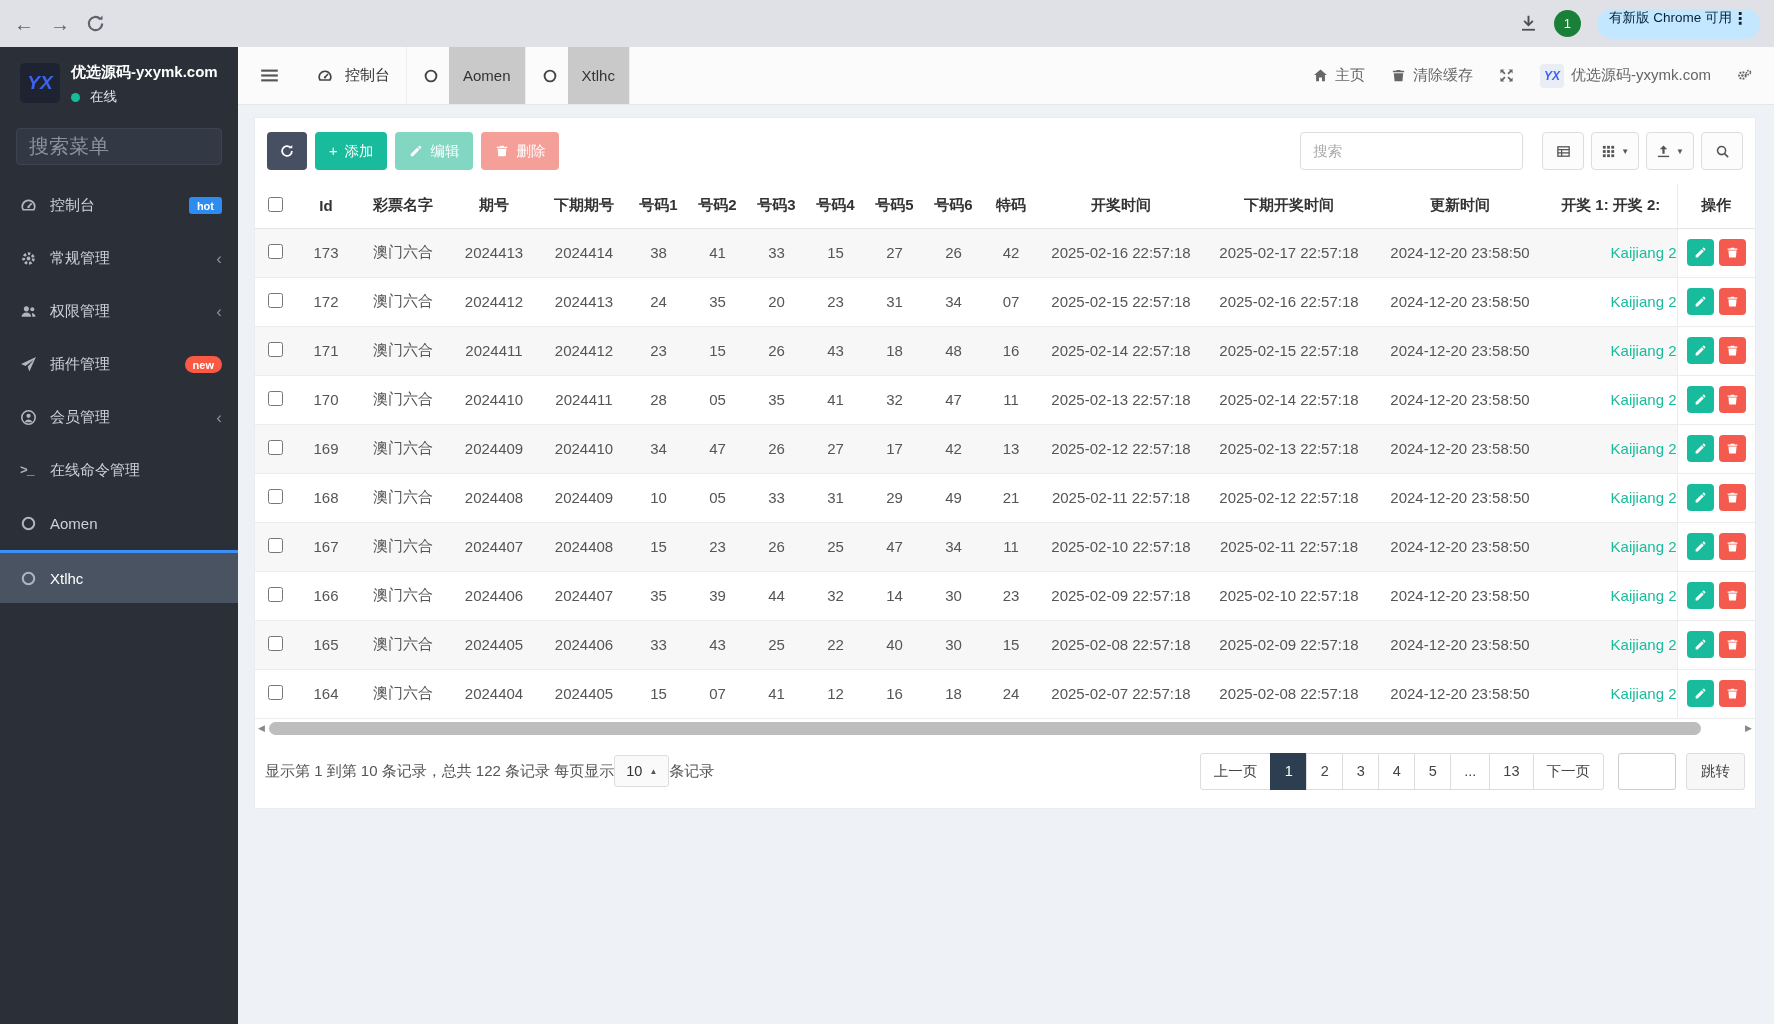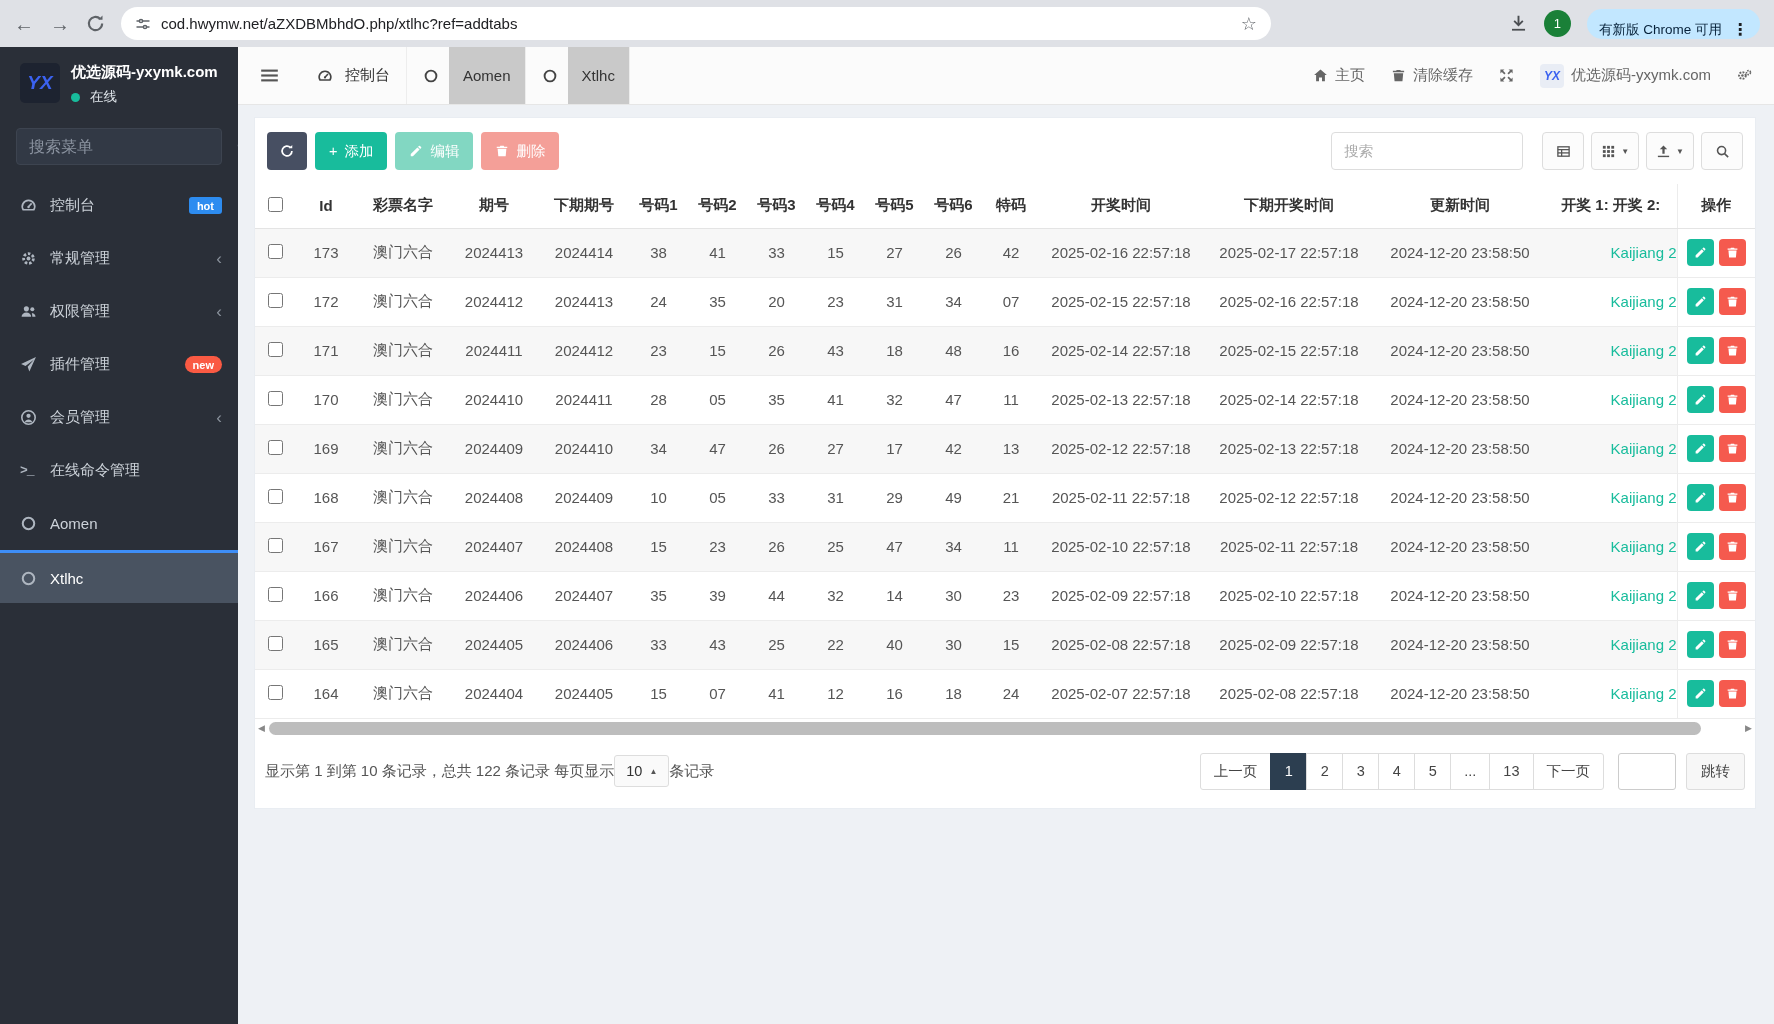--- a/index.html
+++ b/index.html
@@ -16,21 +16,21 @@
   .urlbar { flex:1; max-width:1150px; height:33px; background:#fff; border-radius:17px;
     display:flex; align-items:center; padding:0 14px; gap:10px; color:#202124; }
   .urlbar .tune { color:#5f6368; }
   .url-text { font-size:15px; flex:1; white-space:nowrap; overflow:hidden; }
   .star { color:#5f6368; font-size:18px; }
   .chrome-right { display:flex; align-items:center; gap:16px; margin-left:auto; }
   .dl { color:#4a4d51; }
   .avatar { width:27px; height:27px; border-radius:50%; background:#1a8038; color:#fff;
     font-size:13px; display:flex; align-items:center; justify-content:center; }
   .chip { background:#c2e7ff; color:#07223a; height:30px; border-radius:16px;
-    display:flex; align-items:flex-end; gap:10px; padding:0 12px; font-size:13.5px; }
+    display:flex; align-items:flex-start; padding:0 12px; font-size:13.5px; }
   .chip .dots { font-size:16px; color:#1d1f22; font-weight:bold; }
 
   
   .app { display:flex; height:977px; }
 
   
   .sidebar { width:238px; background:#2a2f38; color:#c6ccd4; flex-shrink:0;
     display:flex; flex-direction:column; }
   .side-title { height:58px; line-height:58px; text-align:center; color:#fff;
     font-size:21px; letter-spacing:1px; }
@@ -39,21 +39,21 @@
     display:flex; align-items:center; justify-content:center; flex-shrink:0;
     color:#3b62f0; font-weight:bold; font-style:italic; font-size:19px; }
   .user-meta { display:flex; flex-direction:column; gap:6px; }
   .user-name { color:#fff; font-weight:bold; font-size:15px; }
   .user-status { display:flex; align-items:center; gap:10px; font-size:13.5px; color:#dfe5ea; }
   .dot { width:9px; height:9px; border-radius:50%; background:#18bc9c; }
   .side-search { margin:12px 16px 14px; height:37px; background:#323945;
     border:1px solid #3d4450; border-radius:4px; display:flex; align-items:center;
     padding:0 12px; color:#8b93a0; }
   .side-search input { flex:1; background:transparent; border:none; outline:none;
-    color:#fef9c3; font-size:16px; font-family:inherit; }
+    color:#fef9c3; font-size:20px; font-family:inherit; }
   .side-search input::placeholder { color:#8b93a0; }
   .menu { flex:1; }
   .menu-item { height:53px; display:flex; align-items:center; padding:0 16px 0 20px;
     font-size:15px; color:#ccd2d9; cursor:pointer; position:relative; }
   .menu-item .mi-icon { width:30px; color:#aeb6c0; display:flex; }
   .menu-item .mi-icon svg { width:17px; height:17px; }
   .menu-item .mi-label { flex:1; }
   .menu-item.active { background:#49536180; background:#495361; color:#fff;
     border-top:3px solid #3e8ef7; }
   .badge { font-size:11px; color:#fff; border-radius:9px; padding:2.5px 8px; font-weight:bold; }
@@ -91,21 +91,21 @@
   .panel-toolbar { display:flex; align-items:center; gap:8px; padding:14px 12px; }
   .btn { height:38px; border:none; border-radius:4px; color:#fff; font-size:14.5px;
     display:inline-flex; align-items:center; gap:7px; padding:0 14px; cursor:pointer;
     font-family:inherit; }
   .btn svg { width:14px; height:14px; }
   .btn.refresh { background:#474f62; width:40px; justify-content:center; padding:0; }
   .btn.add { background:#18bc9c; }
   .btn.edit { background:#82d7c2; }
   .btn.del { background:#f49f98; }
   .toolbar-right { margin-left:auto; display:flex; align-items:center; gap:7px; }
-  .search-box { width:192px; height:38px; border:1px solid #ddd; border-radius:4px;
+  .search-box { width:223px; height:38px; border:1px solid #ddd; border-radius:4px;
     padding:0 12px; font-size:14.5px; color:#555; outline:none; margin-right:12px;
     font-family:inherit; }
   .search-box::placeholder { color:#aaa; }
   .ico-btn { height:38px; min-width:42px; background:#fcfcfc; border:1px solid #ddd;
     border-radius:4px; color:#555; display:inline-flex; align-items:center;
     justify-content:center; gap:5px; padding:0 9px; cursor:pointer; }
   .ico-btn svg { width:15px; height:15px; }
   .caret { font-size:8px; color:#555; }
 
   
@@ -155,34 +155,20 @@
 
 <div class="chrome">
   <span class="nav-ico">←</span>
   <span class="nav-ico">→</span>
   <span class="nav-ico">
     <svg viewBox="0 0 16 16">
         <path d="M13.6 8a5.6 5.6 0 1 1-1.7-4" fill="none" stroke="currentColor" stroke-width="1.8"></path>
         <path d="M13.9 1.2v3.6h-3.6z" fill="currentColor"></path>
       </svg>
   </span>
-  <div class="urlbar">
-    <span class="tune">
-      <svg viewBox="0 0 16 16" stroke="currentColor" stroke-width="1.5" fill="none" width="16" height="16">
-          <circle cx="6" cy="5" r="1.6"></circle>
-          <line x1="1.5" y1="5" x2="4.4" y2="5"></line>
-          <line x1="7.6" y1="5" x2="14.5" y2="5"></line>
-          <circle cx="10" cy="11" r="1.6"></circle>
-          <line x1="1.5" y1="11" x2="8.4" y2="11"></line>
-          <line x1="11.6" y1="11" x2="14.5" y2="11"></line>
-        </svg>
-    </span>
-    <span class="url-text">cod.hwymw.net/aZXDBMbhdO.php/xtlhc?ref=addtabs</span>
-    <span class="star">☆</span>
-  </div>
   <div class="chrome-right">
     <span class="nav-ico dl">
       <svg viewBox="0 0 16 16" fill="currentColor">
           <path d="M7.2 1.5h1.6v6l2.3-2.3 1.1 1.1L8 10.5 3.8 6.3l1.1-1.1 2.3 2.3z"></path>
           <path d="M2.5 12.5h11V14h-11z"></path>
         </svg>
     </span>
     <span class="avatar">1</span>
     <span class="chip">
       <span>有新版 Chrome 可用</span>

